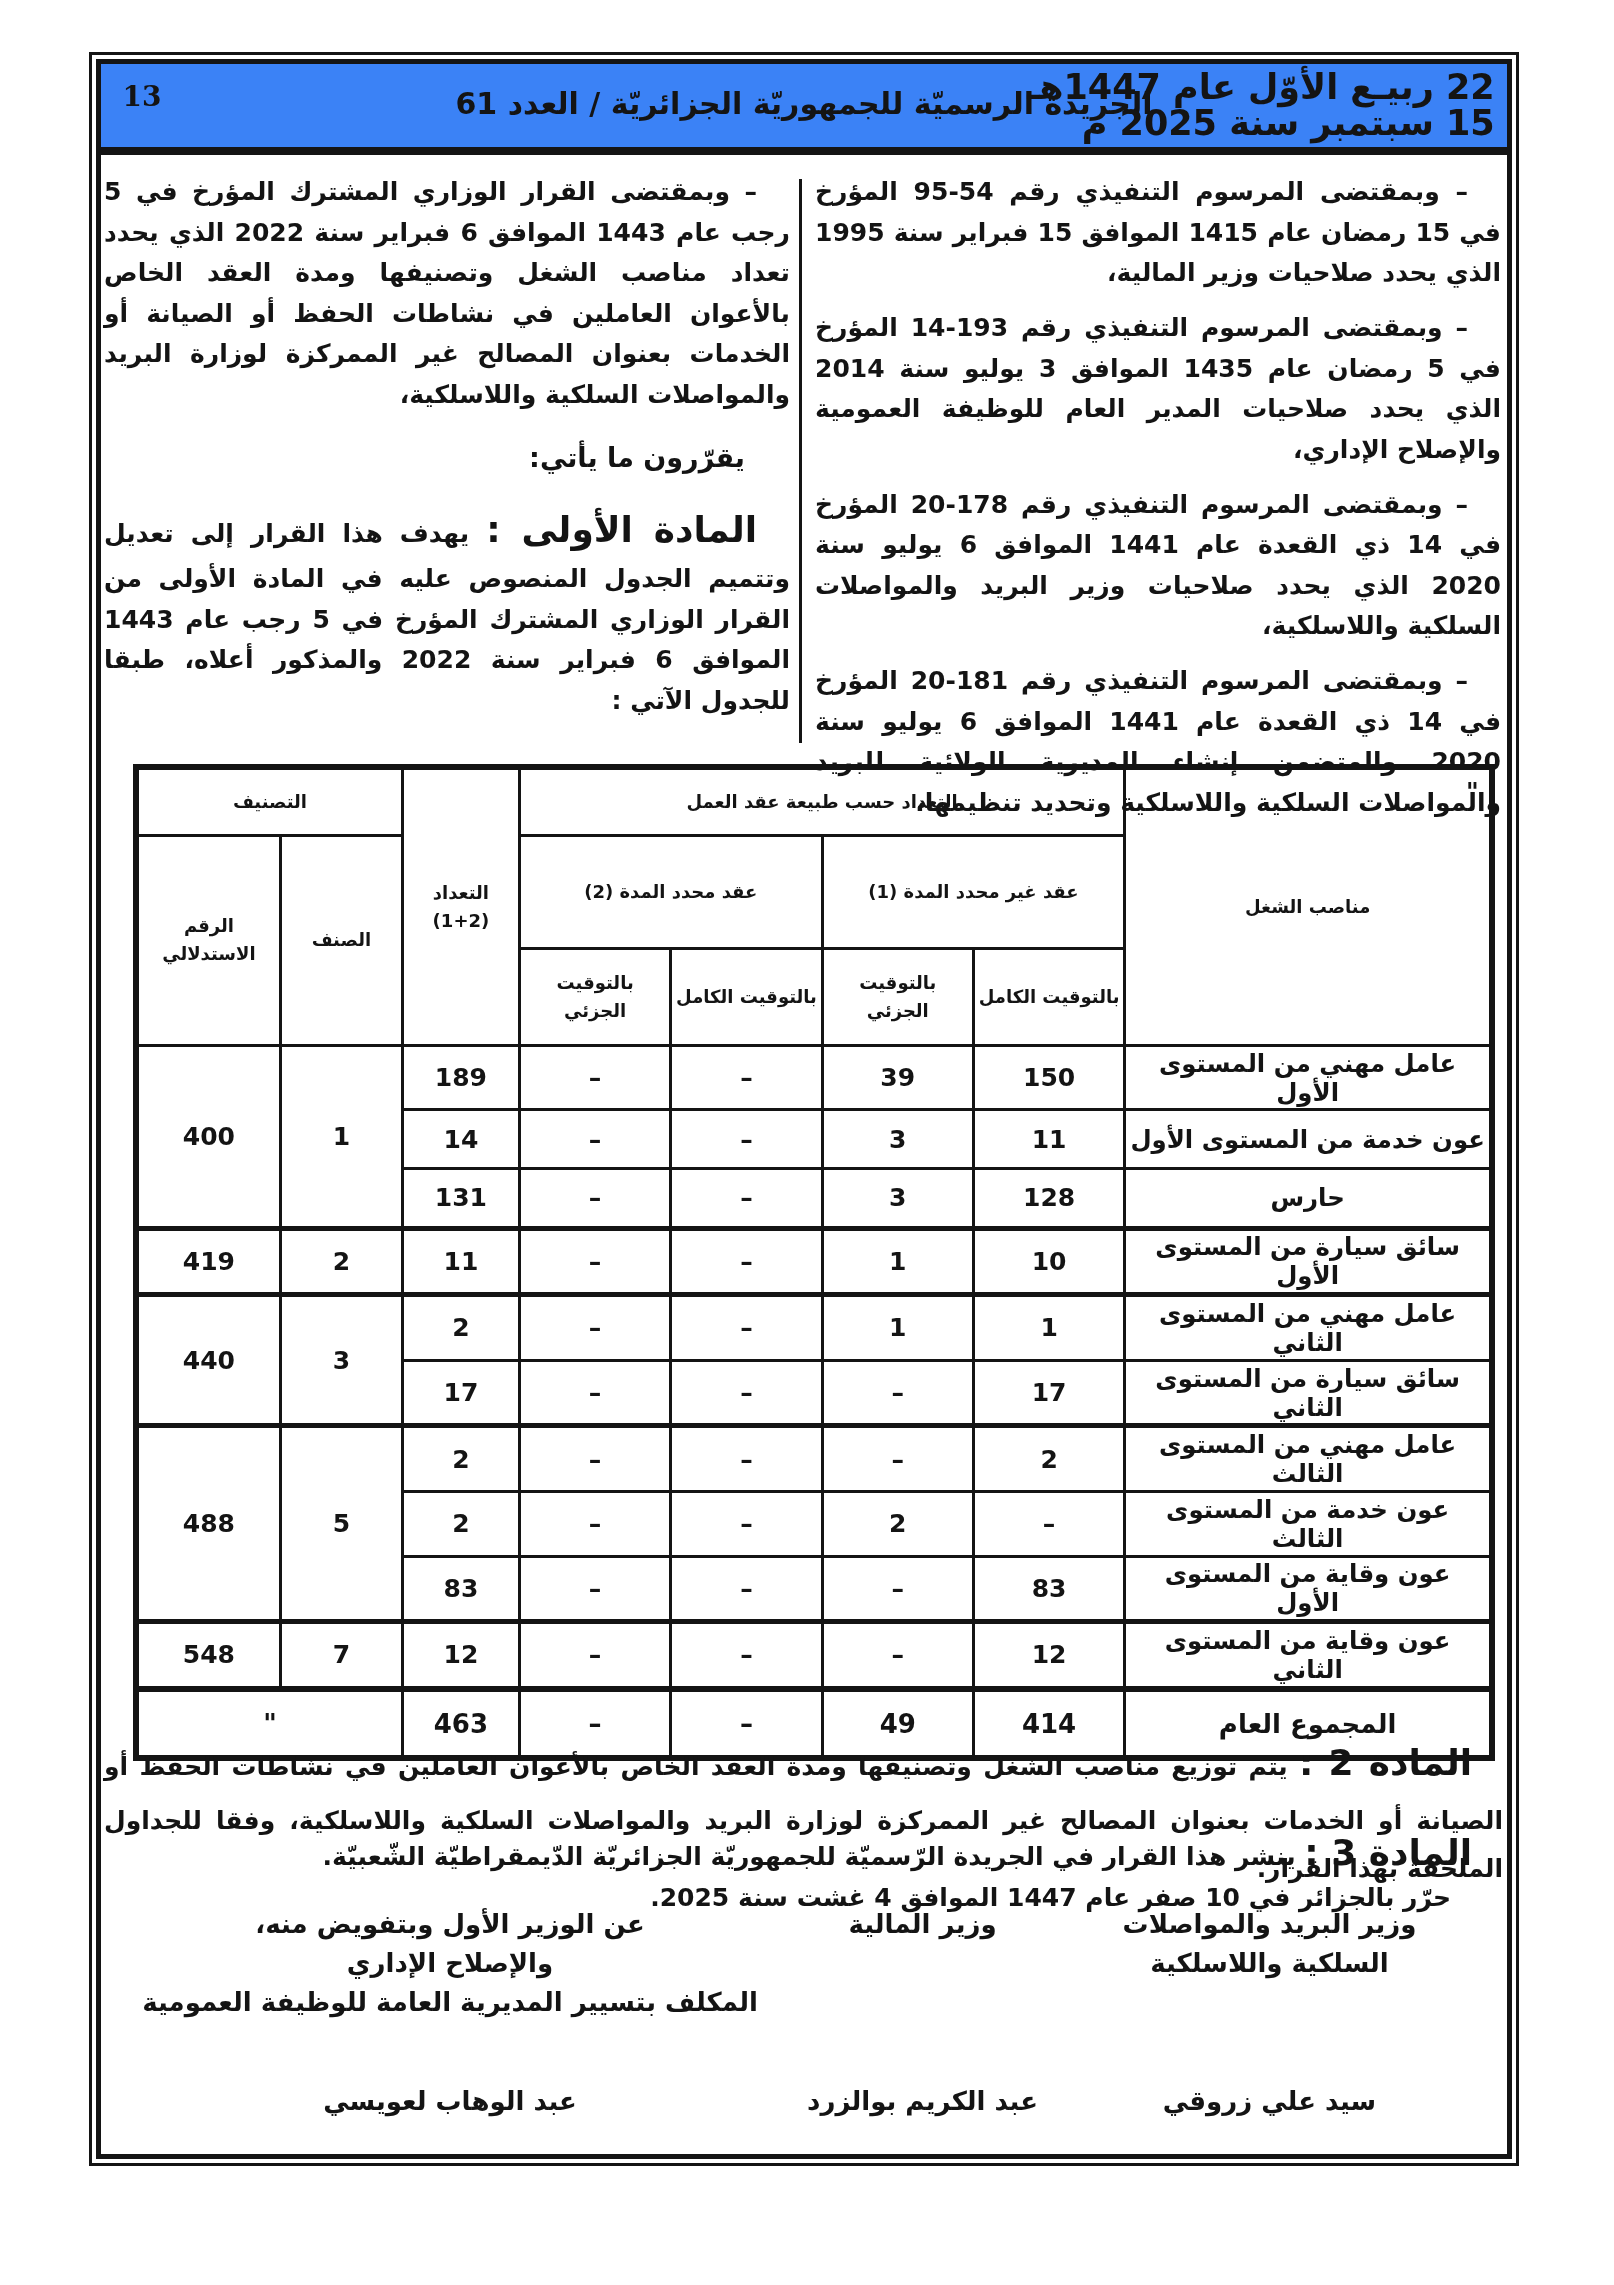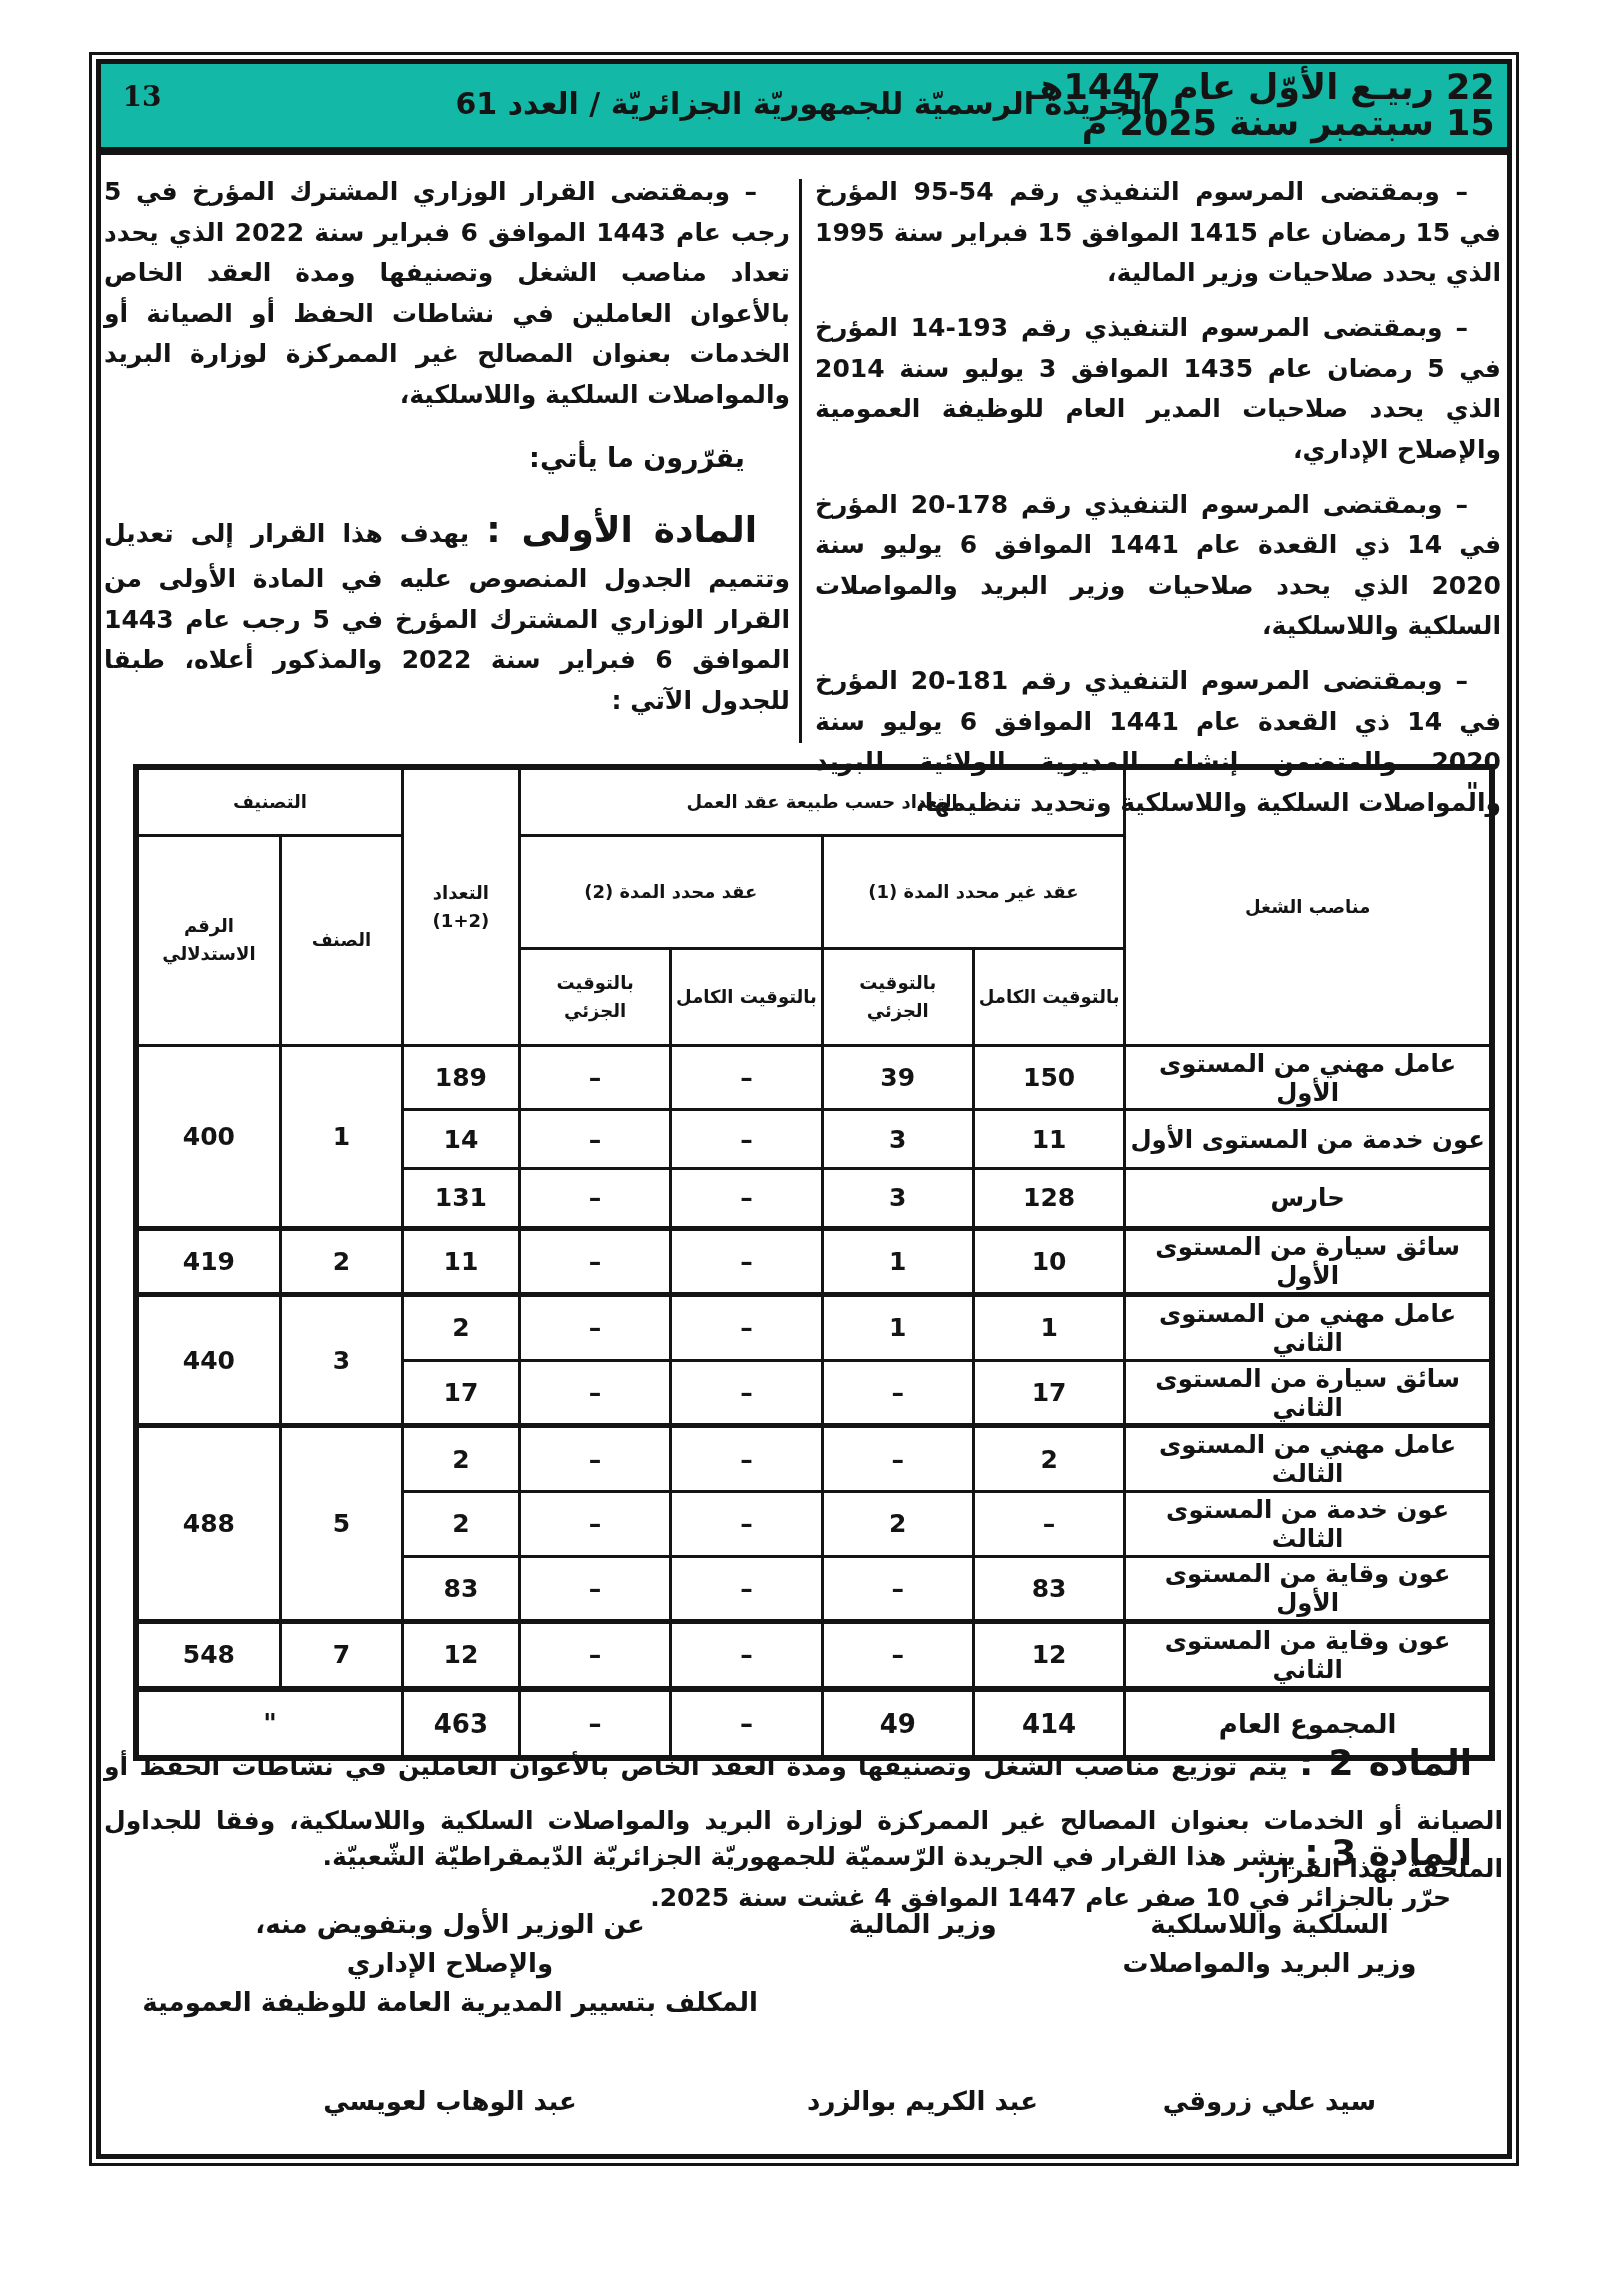--- a/index.html
+++ b/index.html
@@ -5,21 +5,21 @@
   html,body{margin:0;padding:0;background:#ffffff;}
   .page{position:relative;width:1615px;height:2285px;background:#ffffff;
         font-family:"DejaVu Sans",sans-serif;color:#141414;direction:rtl;overflow:hidden;}
 
   
   .frame-outer{position:absolute;left:90px;top:52px;width:1424px;height:2108px;
                border:3.6px solid #141414;}
   .frame-inner{position:absolute;left:3.6px;top:3.6px;right:3.6px;bottom:3.6px;border:5.4px solid #141414;}
 
   
-  .header-band{position:absolute;left:0;right:0;top:0;height:83px;background:#14b8a6;
+  .header-band{position:absolute;left:0;right:0;top:0;height:83px;background:#3b82f6;
                border-bottom:8.1px solid #141414;}
   .page-number{position:absolute;left:22px;top:16.3px;font-family:"DejaVu Serif",serif;
                font-size:28px;font-weight:bold;direction:ltr;}
   .gazette-title{position:absolute;left:0;right:0;top:22px;text-align:center;
                  font-size:30px;font-weight:bold;}
   .issue-dates{position:absolute;right:12.7px;top:5.4px;text-align:right;font-size:35px;
                font-weight:bold;line-height:36px;}
 
   
   .col-right{position:absolute;left:816px;top:172px;width:686px;}
@@ -232,22 +232,22 @@
         </tr>
       </tbody>
     </table>
   </div>
 
   <p class="art2"><span class="art-label">المادة 2 :</span><span> يتم توزيع مناصب الشغل وتصنيفها ومدة العقد الخاص بالأعوان العاملين في نشاطات الحفظ أو الصيانة أو الخدمات بعنوان المصالح غير الممركزة لوزارة البريد والمواصلات السلكية واللاسلكية، وفقا للجداول الملحقة بهذا القرار.</span></p>
   <p class="art3"><span class="art-label">المادة 3 :</span><span> ينشر هذا القرار في الجريدة الرّسميّة للجمهوريّة الجزائريّة الدّيمقراطيّة الشّعبيّة.</span></p>
   <p class="issue-line">حرّر بالجزائر في 10 صفر عام 1447 الموافق 4 غشت سنة 2025.</p>
 
   <div class="sig sig-r">
+    <div>وزير البريد والمواصلات</div>
     <div>السلكية واللاسلكية</div>
-    <div>وزير البريد والمواصلات</div>
   </div>
   <div class="sig sig-m">
     <div>وزير المالية</div>
   </div>
   <div class="sig sig-l">
     <div>عن الوزير الأول وبتفويض منه،</div>
     <div>والإصلاح الإداري</div>
     <div>المكلف بتسيير المديرية العامة للوظيفة العمومية</div>
   </div>
   <div class="name name-r">سيد علي زروقي</div>

